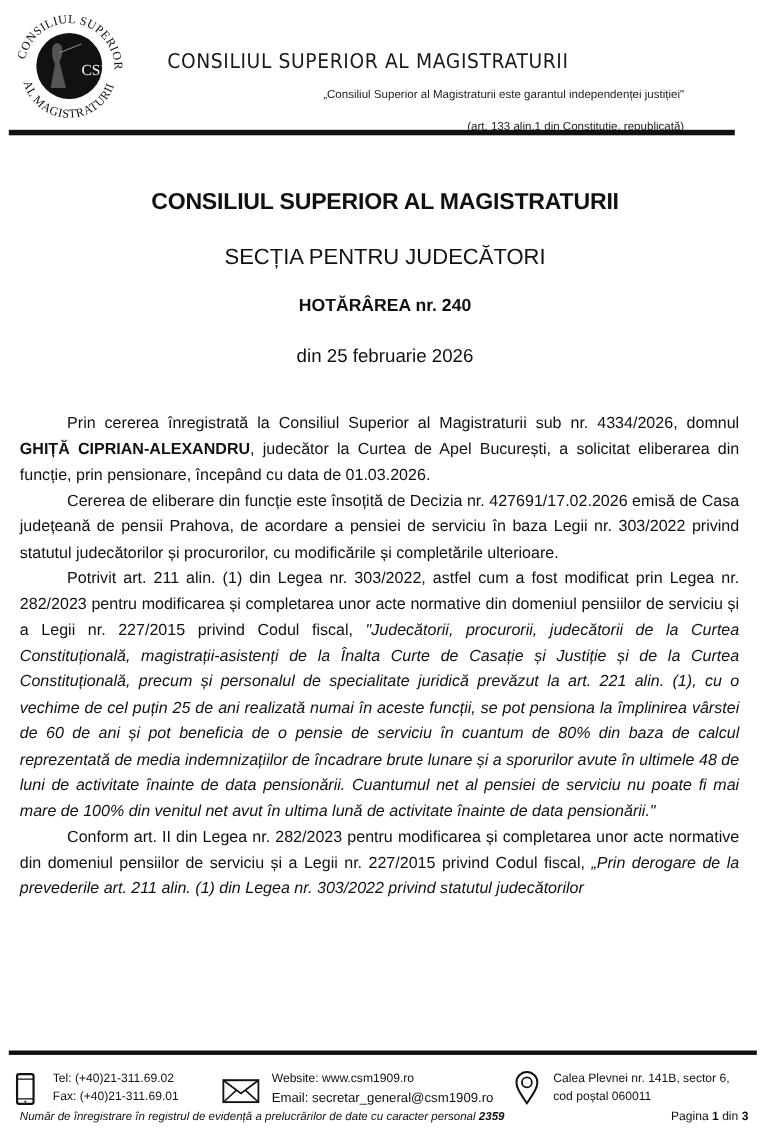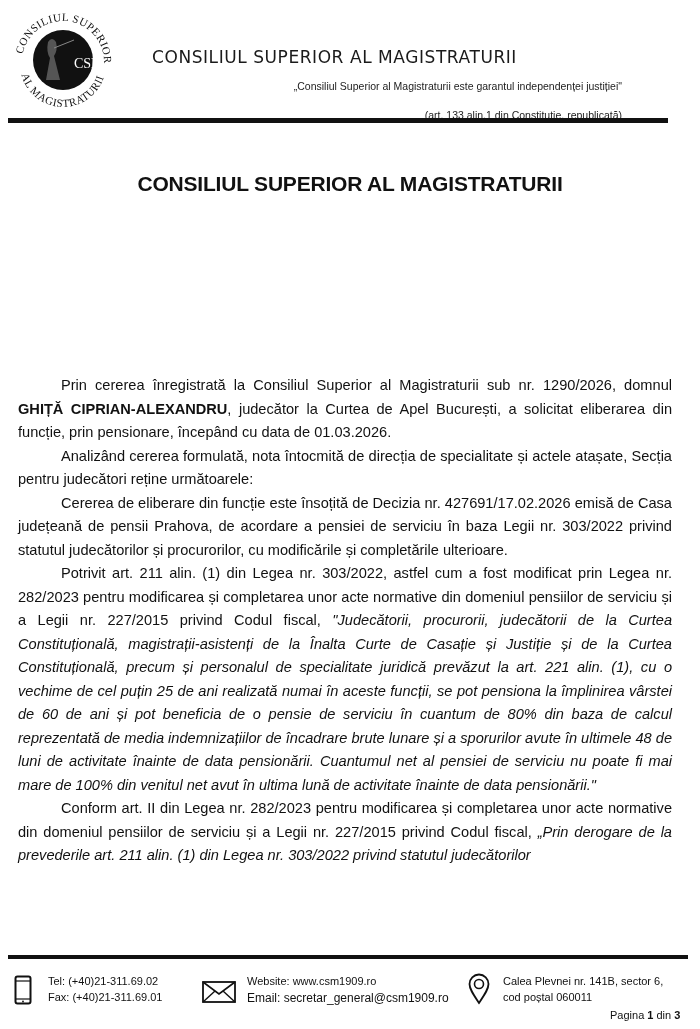--- a/index.html
+++ b/index.html
@@ -65,24 +65,26 @@
       </text>
     </svg>
   </div>
 
   <div class="hdr-title">CONSILIUL SUPERIOR AL MAGISTRATURII</div>
   <div class="hdr-motto">„Consiliul Superior al Magistraturii este garantul independenței justiției"</div>
   <div class="hdr-ref">(art. 133 alin.1 din Constituție, republicată)</div>
   <div class="hdr-rule"></div>
 
   <div class="t1">CONSILIUL SUPERIOR AL MAGISTRATURII</div>
+  <div class="t2">SECȚIA PENTRU JUDECĂTORI</div>
+  <div class="t3">HOTĂRÂREA nr. 240</div>
+  <div class="t4">din 25 februarie 2026</div>
 
   <div class="body-text">
-    <p><span>Prin cererea înregistrată la Consiliul Superior al Magistraturii sub nr. 1290/2026, domnul </span><b>GHIȚĂ CIPRIAN-ALEXANDRU</b><span>, judecător la Curtea de Apel București, a solicitat eliberarea din funcție, prin pensionare, începând cu data de 01.03.2026.</span></p>
-    <p>Analizând cererea formulată, nota întocmită de direcția de specialitate și actele atașate, Secția pentru judecători reține următoarele:</p>
+    <p><span>Prin cererea înregistrată la Consiliul Superior al Magistraturii sub nr. 4334/2026, domnul </span><b>GHIȚĂ CIPRIAN-ALEXANDRU</b><span>, judecător la Curtea de Apel București, a solicitat eliberarea din funcție, prin pensionare, începând cu data de 01.03.2026.</span></p>
     <p>Cererea de eliberare din funcție este însoțită de Decizia nr. 427691/17.02.2026 emisă de Casa județeană de pensii Prahova, de acordare a pensiei de serviciu în baza Legii nr. 303/2022 privind statutul judecătorilor și procurorilor, cu modificările și completările ulterioare.</p>
     <p><span>Potrivit art. 211 alin. (1) din Legea nr. 303/2022, astfel cum a fost modificat prin Legea nr. 282/2023 pentru modificarea și completarea unor acte normative din domeniul pensiilor de serviciu și a Legii nr. 227/2015 privind Codul fiscal, </span><i>"Judecătorii, procurorii, judecătorii de la Curtea Constituțională, magistrații-asistenți de la Înalta Curte de Casație și Justiție și de la Curtea Constituțională, precum și personalul de specialitate juridică prevăzut la art. 221 alin. (1), cu o vechime de cel puțin 25 de ani realizată numai în aceste funcții, se pot pensiona la împlinirea vârstei de 60 de ani și pot beneficia de o pensie de serviciu în cuantum de 80% din baza de calcul reprezentată de media indemnizațiilor de încadrare brute lunare și a sporurilor avute în ultimele 48 de luni de activitate înainte de data pensionării. Cuantumul net al pensiei de serviciu nu poate fi mai mare de 100% din venitul net avut în ultima lună de activitate înainte de data pensionării."</i></p>
     <p><span>Conform art. II din Legea nr. 282/2023 pentru modificarea și completarea unor acte normative din domeniul pensiilor de serviciu și a Legii nr. 227/2015 privind Codul fiscal, </span><i>„Prin derogare de la prevederile art. 211 alin. (1) din Legea nr. 303/2022 privind statutul judecătorilor</i></p>
   </div>
 
   <div class="ftr-rule"></div>
 
   <div class="ftr-phone-icon">
     <svg width="18" height="30" viewBox="0 0 18 30">
       <rect x="1.5" y="1.5" width="15" height="27" rx="2" fill="none" stroke="#111" stroke-width="2"></rect>
@@ -107,15 +109,16 @@
 
   <div class="ftr-pin-icon">
     <svg width="22" height="32" viewBox="0 0 22 32">
       <path d="M11 30 C 5 21, 1.5 16, 1.5 11 A 9.5 9.5 0 0 1 20.5 11 C 20.5 16, 17 21, 11 30 Z" fill="none" stroke="#111" stroke-width="1.8"></path>
       <circle cx="11" cy="11" r="4.5" fill="none" stroke="#111" stroke-width="1.6"></circle>
     </svg>
   </div>
   <div class="ftr-addr1">Calea Plevnei nr. 141B, sector 6,</div>
   <div class="ftr-addr2">cod poștal 060011</div>
 
+  <div class="ftr-reg"><span>Număr de înregistrare în registrul de evidență a prelucrărilor de date cu caracter personal </span><b>2359</b></div>
   <div class="ftr-page"><span>Pagina </span><b>1</b><span> din </span><b>3</b></div>
 
 </div>
 
 </body></html>

